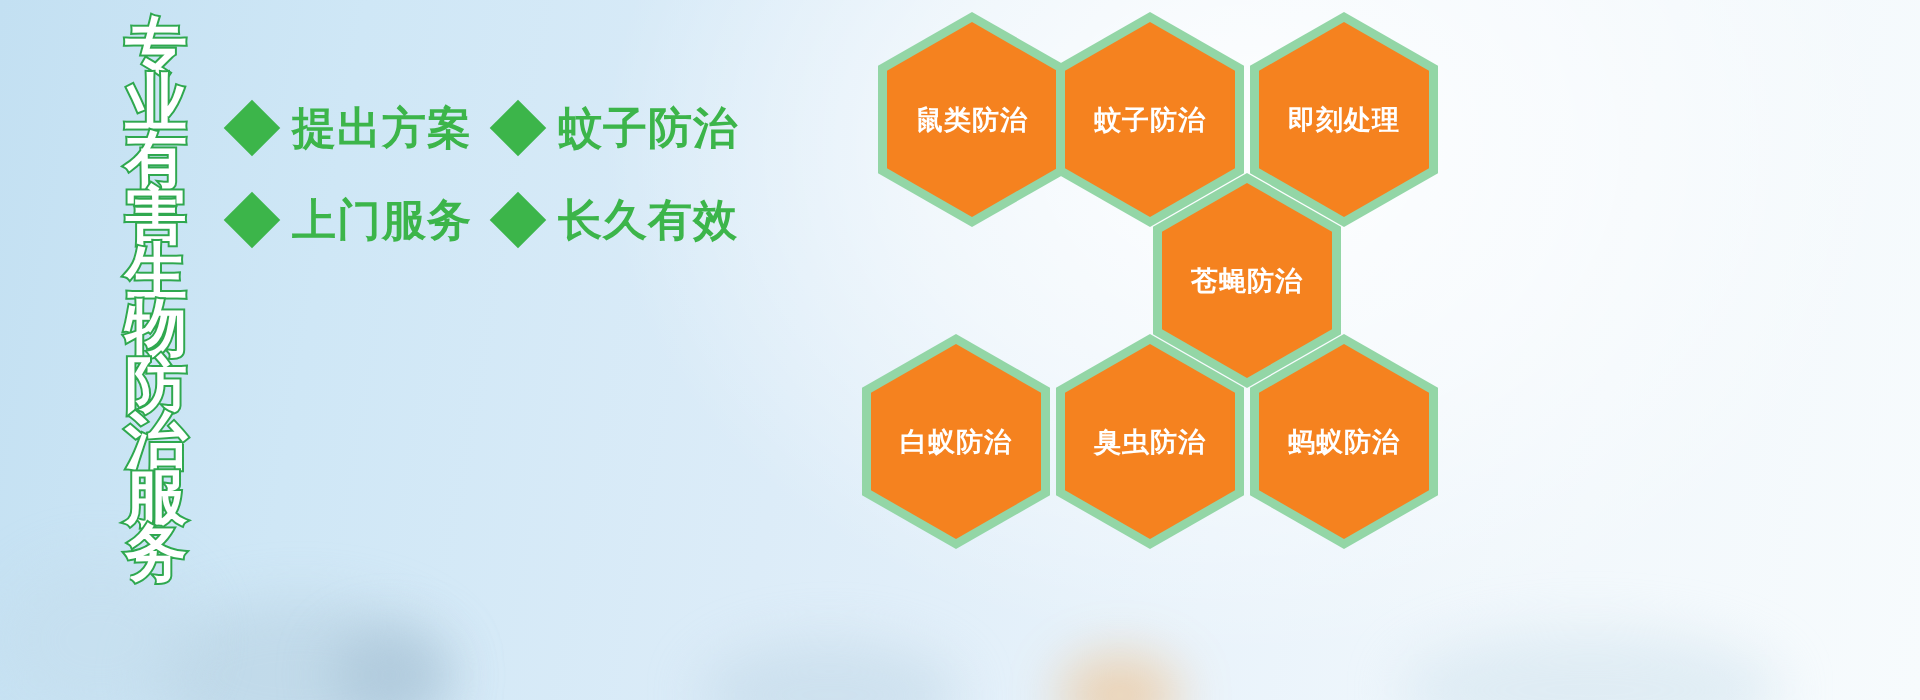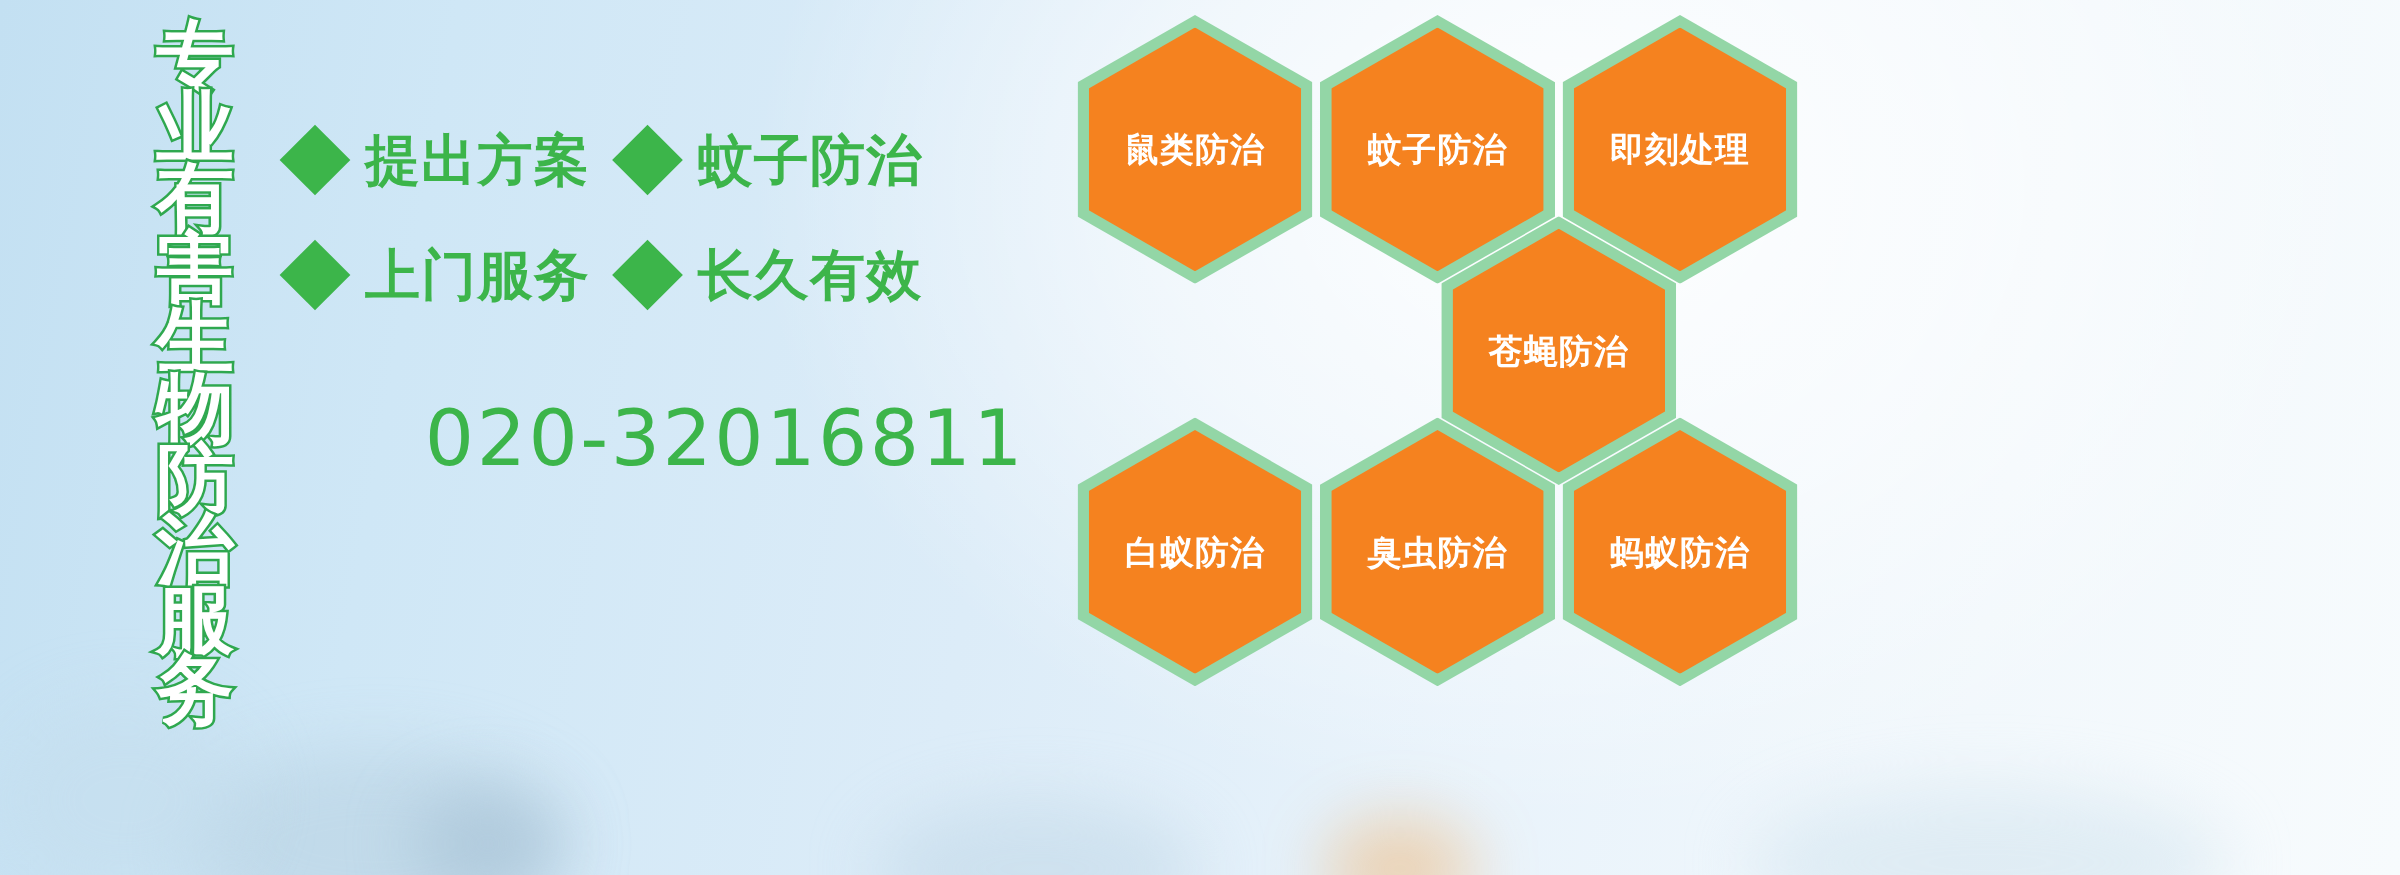--- a/index.html
+++ b/index.html
@@ -146,21 +146,21 @@
     z-index: 2;
     color: #ffffff;
     font-size: 27px;
     font-weight: 700;
     letter-spacing: 1px;
     white-space: nowrap;
     text-align: center;
   }
 
   
-  .hex.r0c0 { left: 0px;   top: 12px; }
+  .hex.r0c0 { left: 16px;   top: 12px; }
   .hex.r0c1 { left: 194px; top: 12px; }
   .hex.r0c2 { left: 388px; top: 12px; }
   .hex.r1c0 { left: 97px;  top: 173px; }
   .hex.r1c1 { left: 291px; top: 173px; }
   .hex.r2c0 { left: 0px;   top: 334px; }
   .hex.r2c1 { left: 194px; top: 334px; }
   .hex.r2c2 { left: 388px; top: 334px; }
 </style>
 </head>
 <body>
@@ -196,21 +196,20 @@
     </div>
     <div class="slogan-line">
       <span class="bullet-diamond"></span>
       <span class="slogan-text">上门服务</span>
       <span class="bullet-diamond"></span>
       <span class="slogan-text last">长久有效</span>
     </div>
   </div>
 
   <div id="contact">
-    <div class="contact-phone">020-32016811</div>
   </div>
 
   <div id="honeycomb">
 
     <div class="hex r0c0">
       <div class="hex-inner"></div>
       <span class="hex-label">鼠类防治</span>
     </div>
     <div class="hex r0c1">
       <div class="hex-inner"></div>

